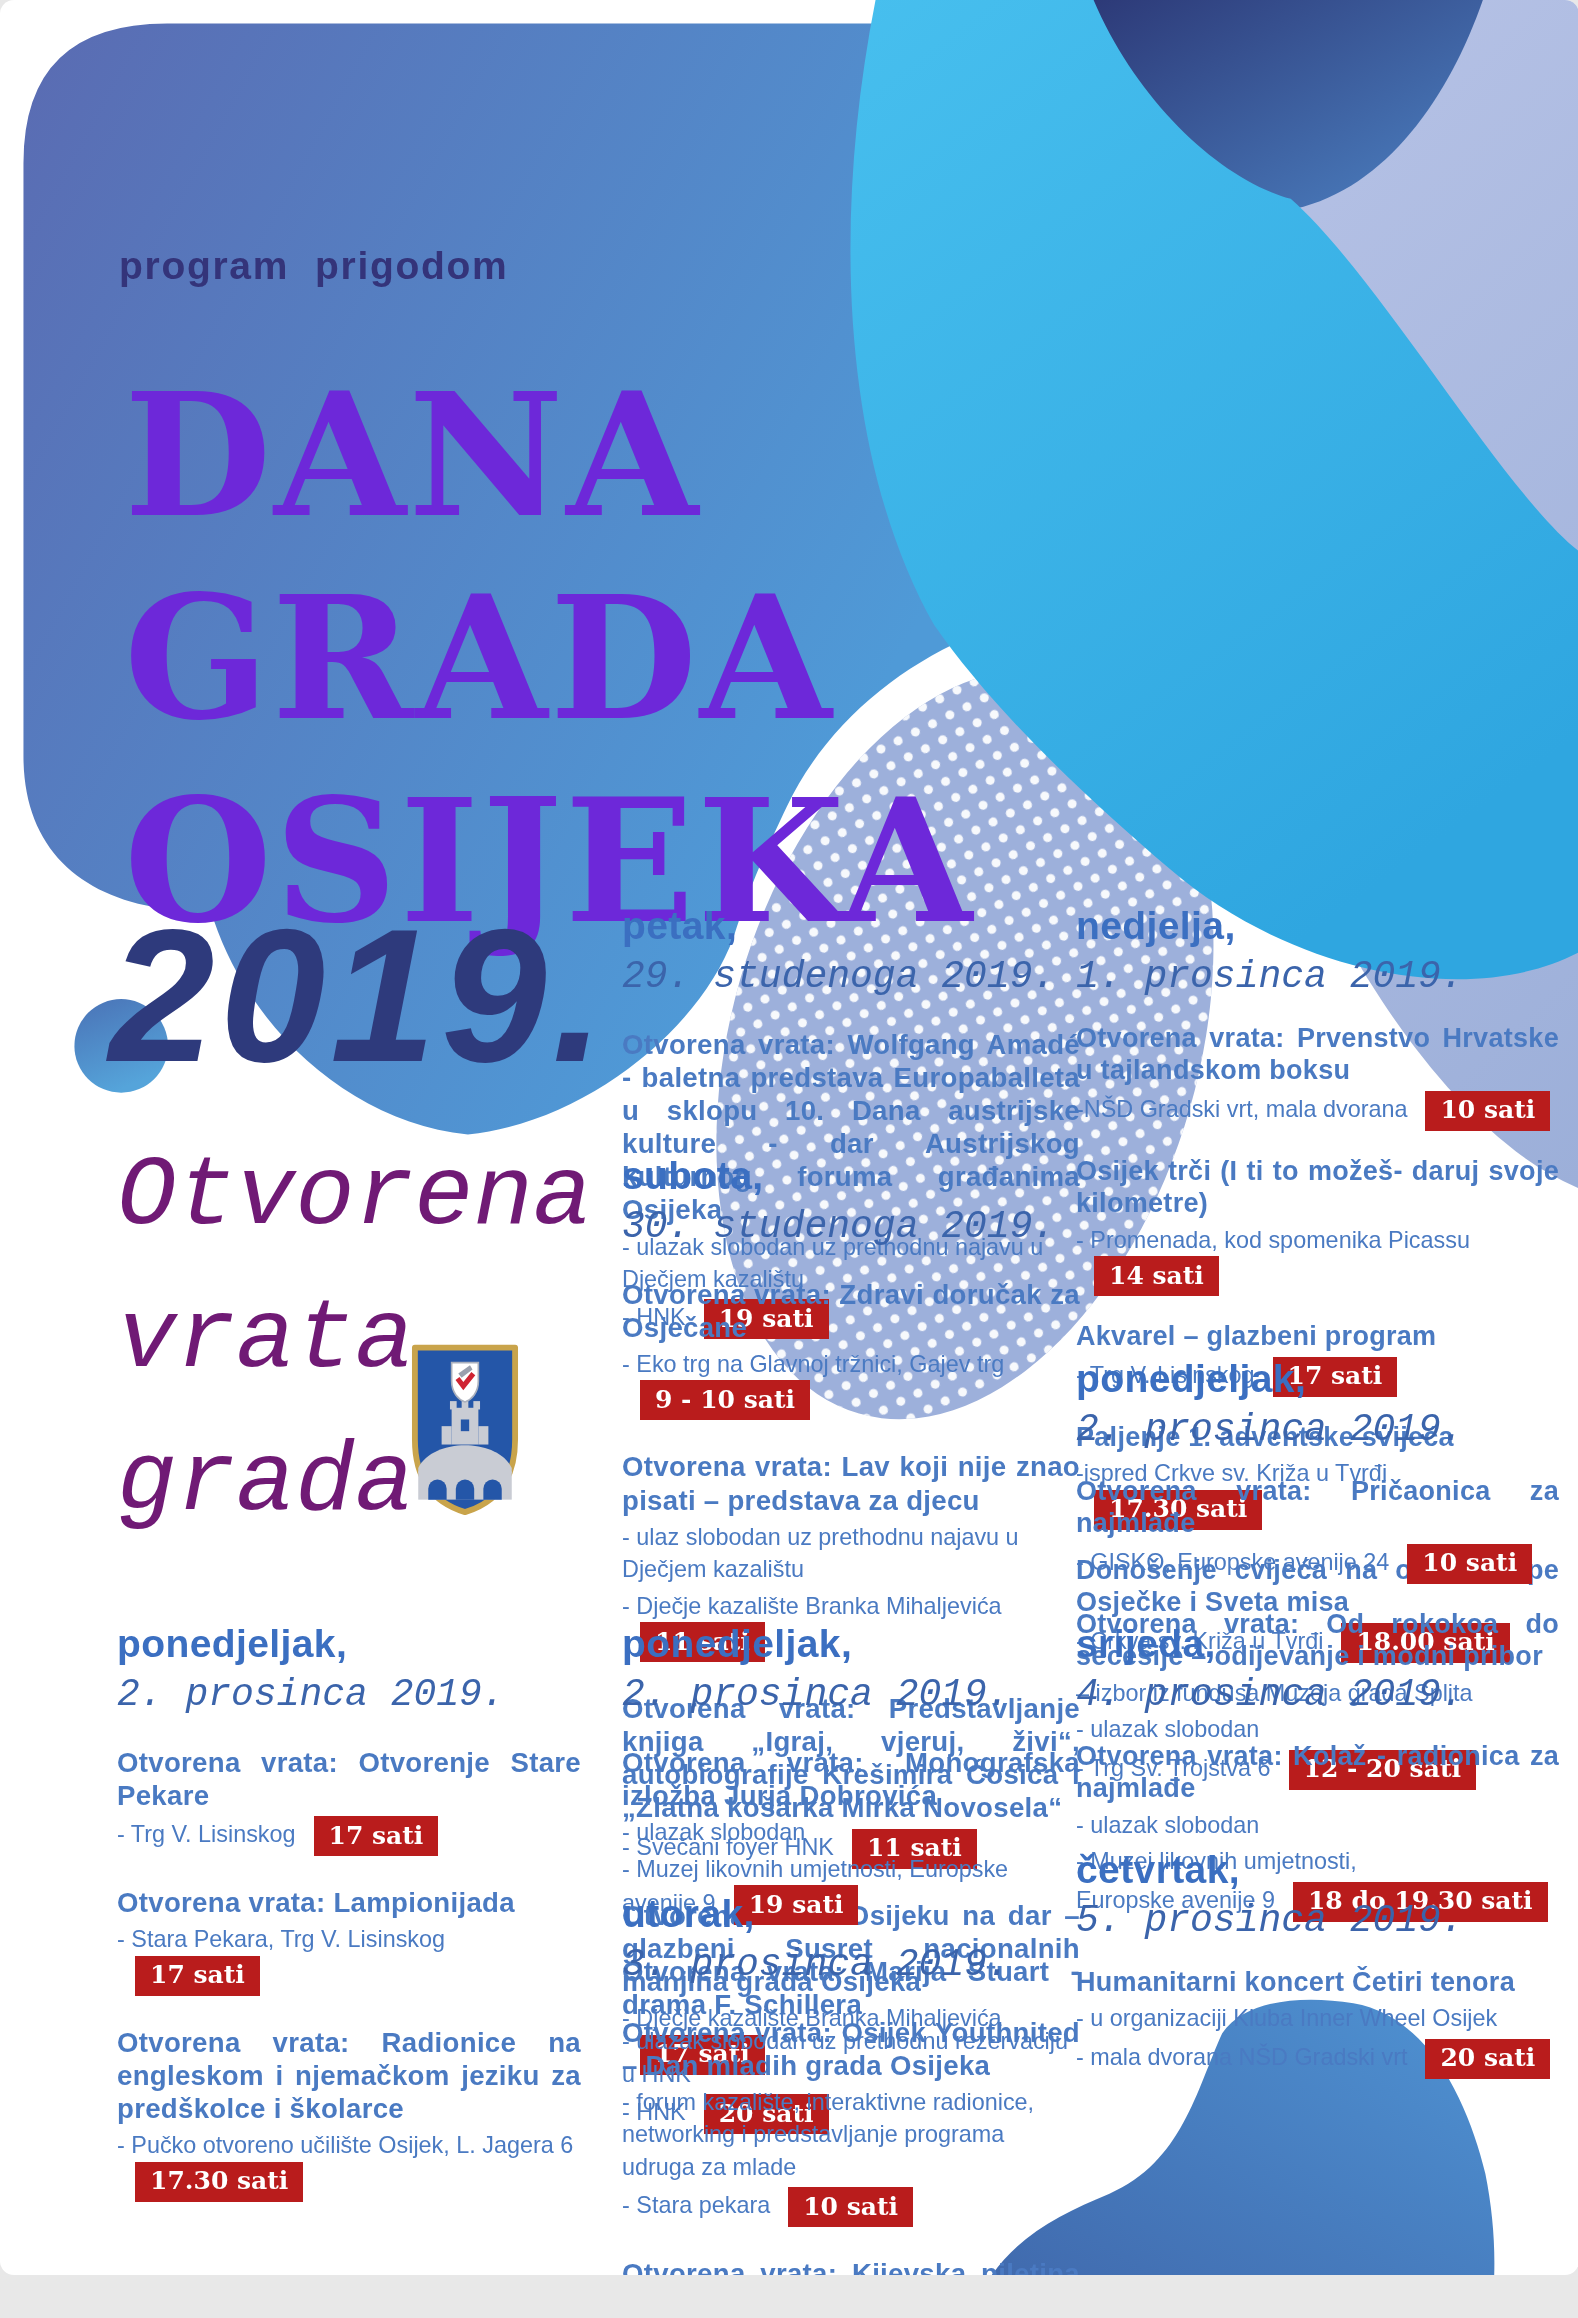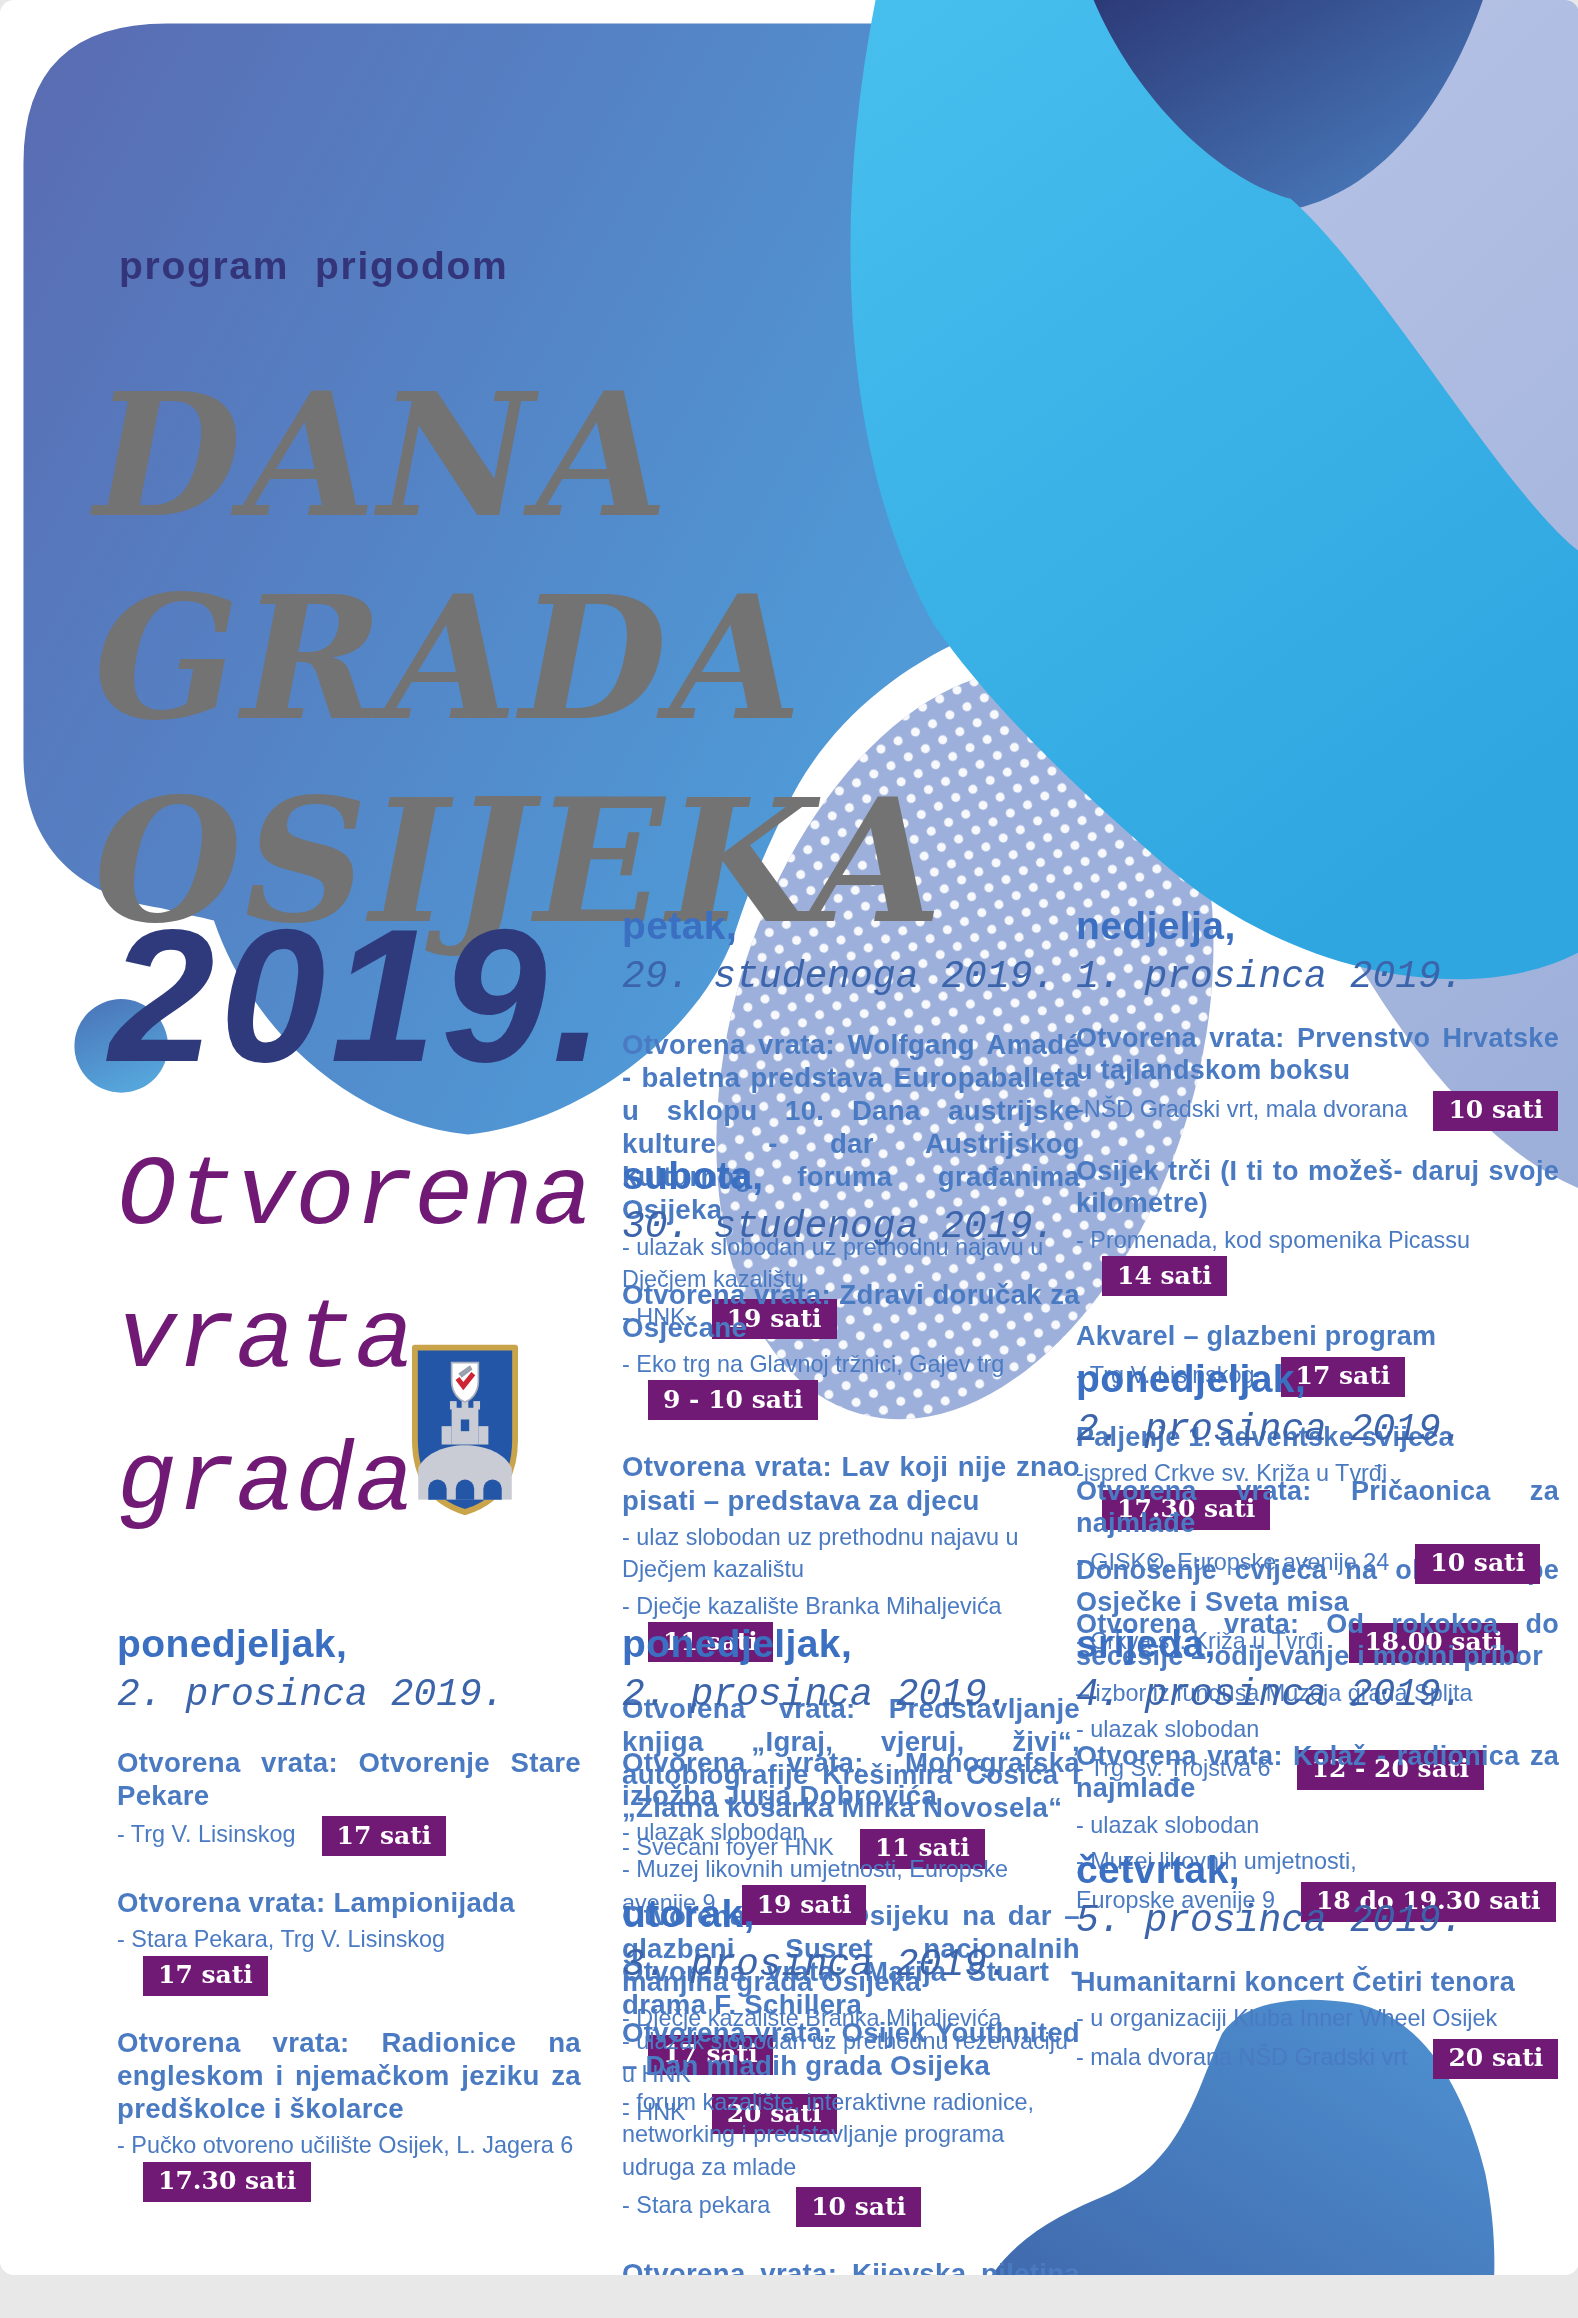--- a/index.html
+++ b/index.html
@@ -3,38 +3,38 @@
 <meta charset="utf-8">
 <style>
   html,body{margin:0;padding:0;background:#e8e8e8;}
   .poster{position:relative;width:1579px;height:2275px;background:#ffffff;overflow:hidden;
           font-family:"Liberation Sans",sans-serif;border-radius:14px;}
   .bg{position:absolute;left:0;top:0;}
   .abs{position:absolute;}
 
   .kicker{left:119px;top:244px;font-size:39px;font-weight:700;letter-spacing:1.7px;word-spacing:13.4px;
           color:#34347a;}
-  .big-title{left:94px;top:354px;font-family:"DejaVu Serif","Liberation Serif",serif;font-weight:700;
-          font-size:170px;line-height:203px;letter-spacing:2.5px;color:#737373;font-style:italic;}
+  .big-title{left:124px;top:354px;font-family:"DejaVu Serif","Liberation Serif",serif;font-weight:700;
+          font-size:170px;line-height:203px;letter-spacing:2.5px;color:#6d28d9;}
   .year{left:109px;top:886px;font-family:Liberation Sans, sans-serif;font-style:italic;
           font-weight:700;font-size:190px;letter-spacing:5px;color:#2e3a7c;}
   .subtitle{left:117px;top:1126px;font-family:Liberation Mono, monospace;font-style:italic;
           font-size:99px;line-height:143px;color:#701a75;}
   .coa{left:408px;top:1341px;}
 
   .day{position:absolute;}
   .day-name{margin:0;font-size:39px;font-weight:700;letter-spacing:0.4px;color:#3b6fc1;}
   .day-date{font-family:Liberation Mono, monospace;font-style:italic;font-size:38px;color:#3b64ab;margin-top:6.7px;}
   .event{margin-top:30px;}
   .events{margin-top:8.4px;}
   .event-title{font-size:27.6px;line-height:1.2;font-weight:700;color:#4a7ac2;letter-spacing:0.3px;
           text-align:justify;text-align-last:left;}
   .event-detail{font-size:23.4px;line-height:1.38;font-weight:400;color:#4a7ac2;margin-top:4.2px;}
-  .badge{display:inline-block;background:#701a75;color:#ffffff;font-family:"DejaVu Serif",serif;
-          font-weight:700;font-size:25px;line-height:1;padding:6.7px 15px 8.4px;margin-left:26px;
+  .badge{display:inline-block;background:#b91c1c;color:#ffffff;font-family:"DejaVu Serif",serif;
+          font-weight:700;font-size:25px;line-height:1;padding:6.7px 15px 8.4px;margin-left:18px;
           vertical-align:middle;text-align:right;}
   .compact .event{margin-top:24px;}
   .compact .event-title{font-size:27px;}
 
   .d-petak{left:622px;top:904px;width:458px;}
   .d-subota{left:622px;top:1154px;width:458px;}
   .d-nedjelja{left:1076px;top:904px;width:483px;}
   .d-pon-r{left:1076px;top:1357px;width:483px;}
   .d-pon-l{left:117px;top:1622px;width:464px;}
   .d-pon-m{left:622px;top:1622px;width:458px;}

